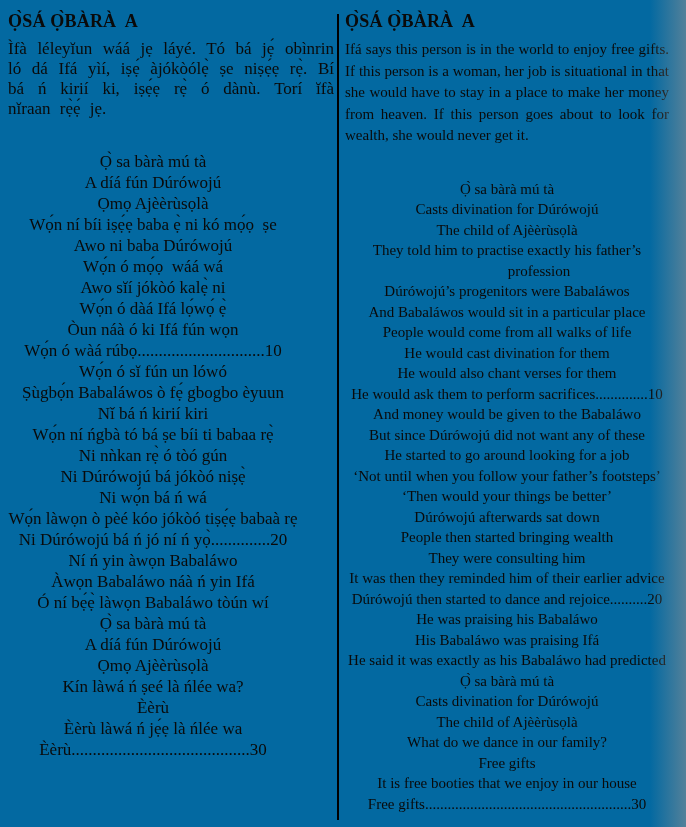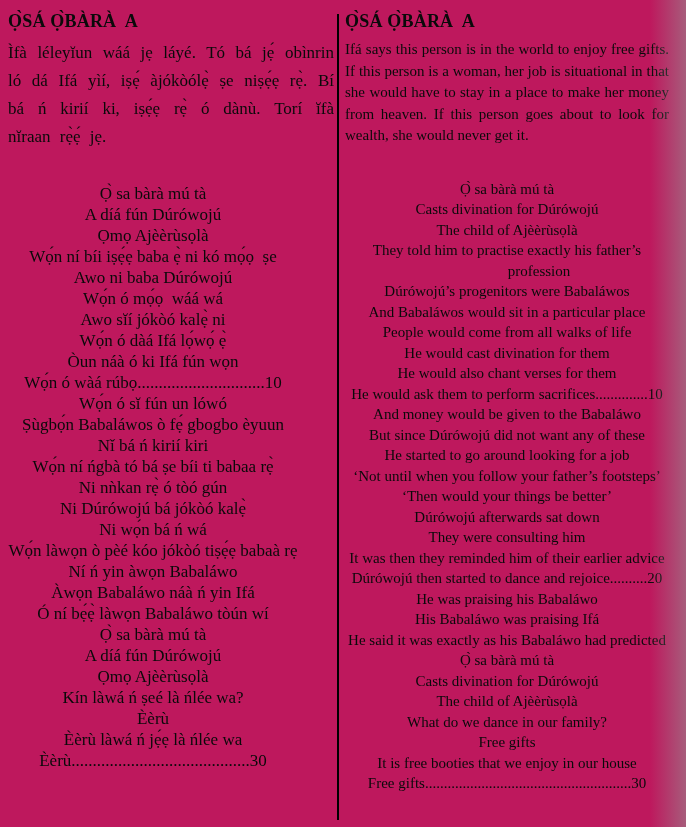--- a/index.html
+++ b/index.html
@@ -1,30 +1,30 @@
 <!DOCTYPE html>
 <html><head>
 <meta charset="utf-8">
 <style>
   html,body { margin:0; padding:0; background:#ffffff; }
   .page {
-    position:relative; width:686px; height:827px; background:#be185d;
+    position:relative; width:686px; height:827px; background:#0369a1;
     overflow:hidden; color:#0a0a0a;
     font-family:"Liberation Serif","DejaVu Serif",serif;
   }
   .col { position:absolute; top:10px; }
   .col.left  { left:8px;  width:326px; }
   .col.right { left:345px; width:324px; }
 
   .hdr {
     font-weight:bold; font-size:18px; line-height:22px;
     white-space:pre-wrap; letter-spacing:0.2px;
   }
   .intro { margin:7px 0 0 0; text-align:justify; }
-  .left  .intro { font-size:17px; line-height:28px; word-spacing:5px; }
+  .left  .intro { font-size:17px; line-height:20px; word-spacing:5px; }
   .right .intro { font-size:15px; line-height:21.5px; }
 
   .verses { margin-top:32px; }
   .left  .verses { font-size:17px; line-height:21px; }
   .right .verses { font-size:15px; line-height:20.5px; }
 
   .vline {
     white-space:pre-wrap; box-sizing:border-box;
     padding-left:64px; text-indent:-64px;text-align:center;
   }
@@ -58,23 +58,24 @@
         <div class="vline">Wọ́n ó mọ́ọ  wáá wá</div>
         <div class="vline">Awo sĭí jókòó kalẹ̀ ni</div>
         <div class="vline">Wọ́n ó dàá Ifá lọ́wọ́ ẹ̀</div>
         <div class="vline">Òun náà ó ki Ifá fún wọn</div>
         <div class="vline">Wọ́n ó wàá rúbọ..............................10</div>
         <div class="vline">Wọ́n ó sĭ fún un lówó</div>
         <div class="vline">Ṣùgbọ́n Babaláwos ò fẹ́ gbogbo èyuun</div>
         <div class="vline">Nǐ bá ń kirií kiri</div>
         <div class="vline">Wọ́n ní ńgbà tó bá ṣe bíi ti babaa rẹ̀</div>
         <div class="vline">Ni nǹkan rẹ̀ ó tòó gún</div>
-        <div class="vline">Ni Dúrówojú bá jókòó kalẹ̀</div>
+        <div class="vline">Ni Dúrówojú bá jókòó niṣẹ̀</div>
         <div class="vline">Ni wọ́n bá ń wá</div>
         <div class="vline">Wọ́n làwọn ò pèé kóo jókòó tiṣẹ́ẹ babaà rẹ</div>
+        <div class="vline">Ni Dúrówojú bá ń jó ní ń yọ̀..............20</div>
         <div class="vline">Ní ń yin àwọn Babaláwo</div>
         <div class="vline">Àwọn Babaláwo náà ń yin Ifá</div>
         <div class="vline">Ó ní bẹ́ẹ̀ làwọn Babaláwo tòún wí</div>
         <div class="vline">Ọ̀ sa bàrà mú tà</div>
         <div class="vline">A díá fún Dúrówojú</div>
         <div class="vline">Ọmọ Ajèèrùsọlà</div>
         <div class="vline">Kín làwá ń ṣeé là ńlée wa?</div>
         <div class="vline">Èèrù</div>
         <div class="vline">Èèrù làwá ń jẹ́ẹ là ńlée wa</div>
         <div class="vline">Èèrù..........................................30</div>
@@ -96,20 +97,21 @@
         <div class="vline">People would come from all walks of life</div>
         <div class="vline">He would cast divination for them</div>
         <div class="vline">He would also chant verses for them</div>
         <div class="vline">He would ask them to perform sacrifices..............10</div>
         <div class="vline">And money would be given to the Babaláwo</div>
         <div class="vline">But since Dúrówojú did not want any of these</div>
         <div class="vline">He started to go around looking for a job</div>
         <div class="vline">‘Not until when you follow your father’s footsteps’</div>
         <div class="vline">‘Then would your things be better’</div>
         <div class="vline">Dúrówojú afterwards sat down</div>
+        <div class="vline">People then started bringing wealth</div>
         <div class="vline">They were consulting him</div>
         <div class="vline">It was then they reminded him of their earlier advice</div>
         <div class="vline">Dúrówojú then started to dance and rejoice..........20</div>
         <div class="vline">He was praising his Babaláwo</div>
         <div class="vline">His Babaláwo was praising Ifá</div>
         <div class="vline">He said it was exactly as his Babaláwo had predicted</div>
         <div class="vline">Ọ̀ sa bàrà mú tà</div>
         <div class="vline">Casts divination for Dúrówojú</div>
         <div class="vline">The child of Ajèèrùsọlà</div>
         <div class="vline">What do we dance in our family?</div>

